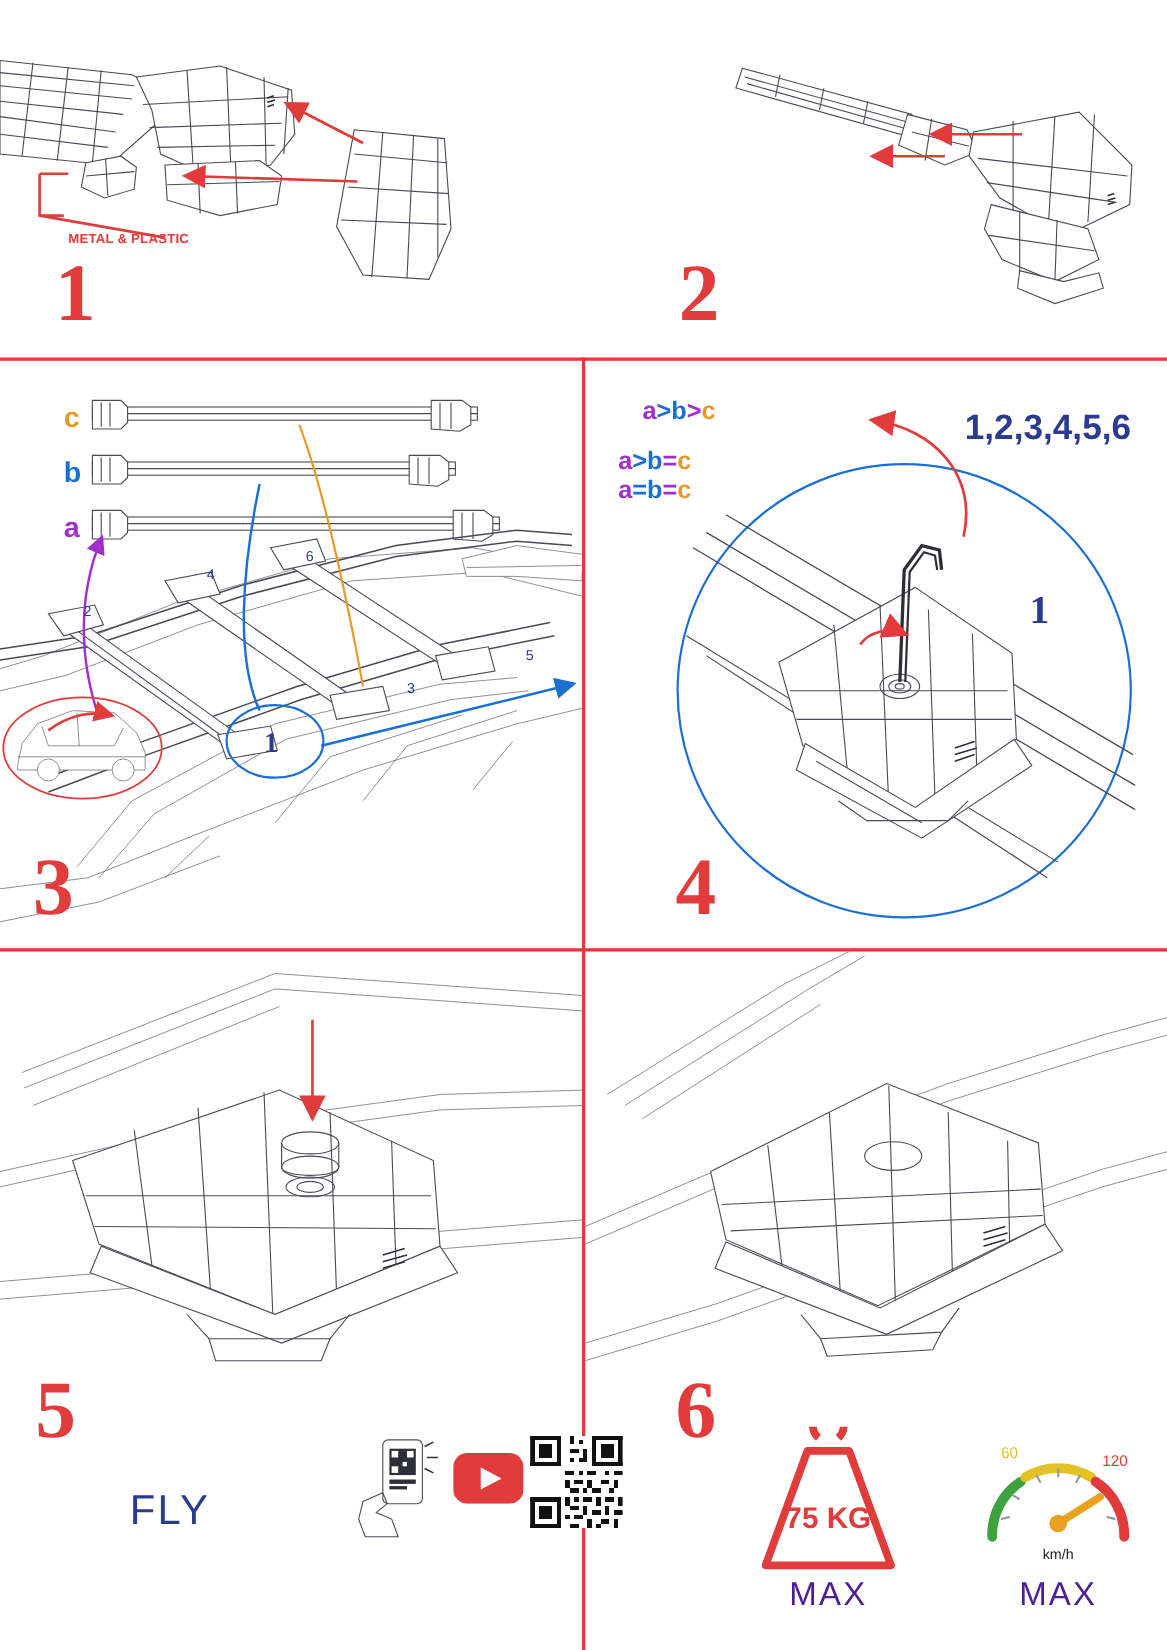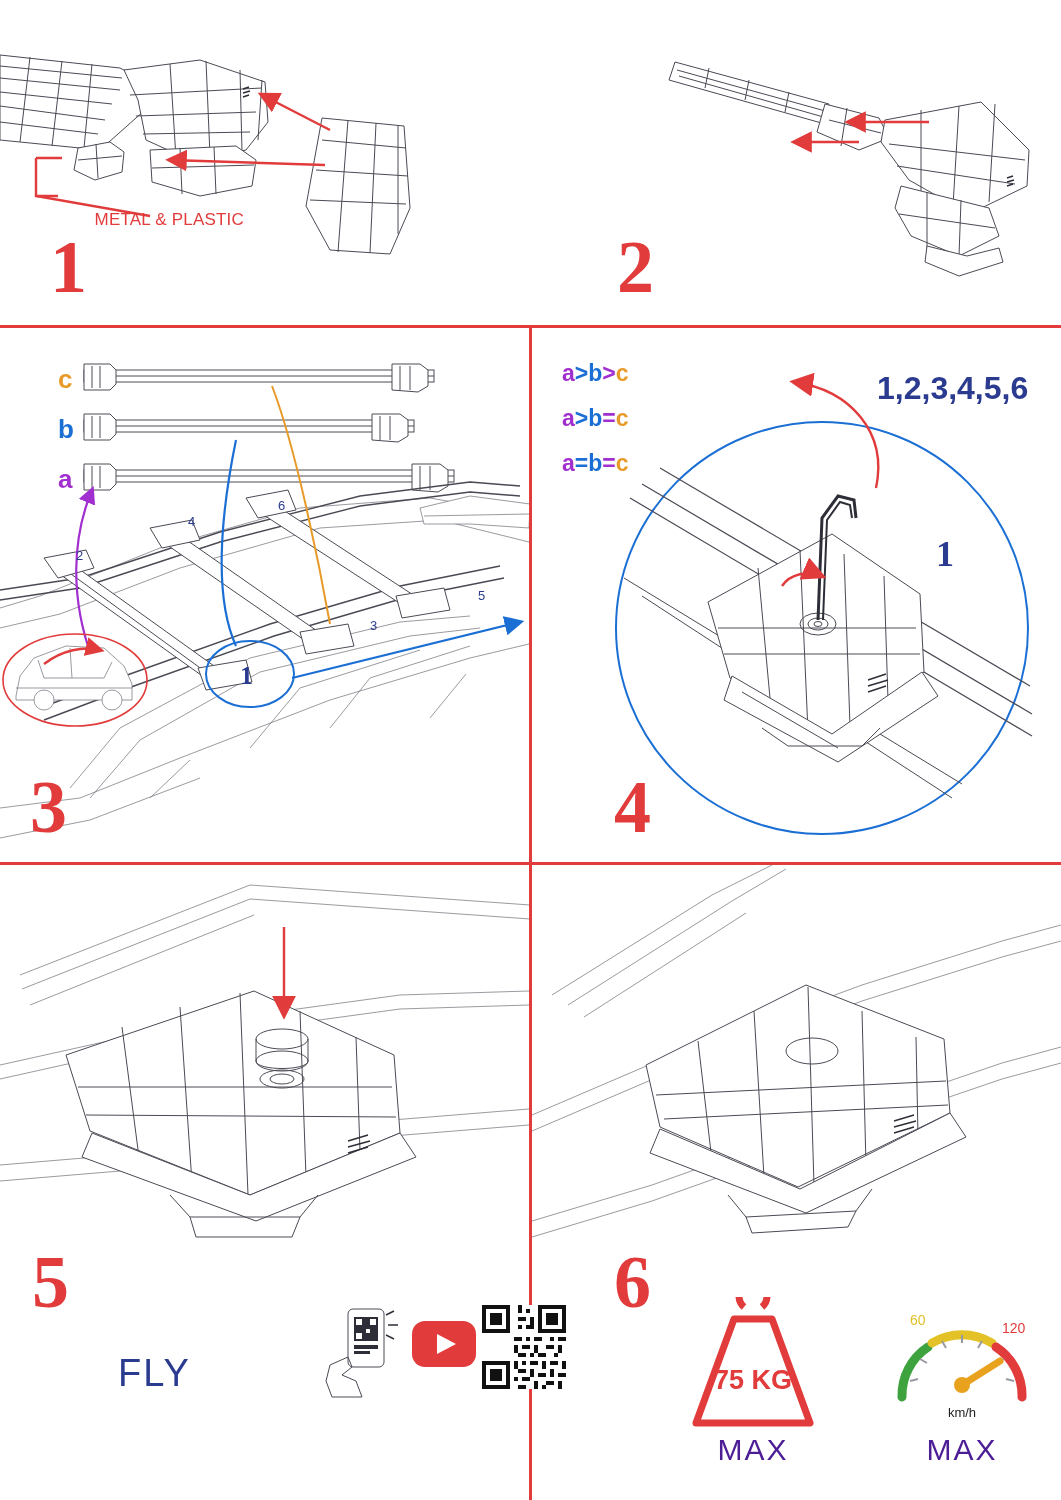--- a/index.html
+++ b/index.html
@@ -48,23 +48,22 @@
     font-size:32px;
     color:#2b3b8f;
   }
   .callout{
     font-family:"Liberation Serif", serif;
     font-weight:700;
     font-size:36px;
     color:#2b3b8f;
   }
   .metal-title{
-    color:#e23b3b;font-weight:400;font-size:17px;letter-spacing:0.2px;
-    font-family:"Liberation Sans", sans-serif;
-    text-align:right;
+    color:#e23b3b;font-weight:700;font-size:12px;letter-spacing:0.2px;
+    font-family:"Liberation Sans", sans-serif;
   }
   .metal-list{
     color:#2b3b8f;font-weight:700;font-size:11px;line-height:11.5px;
     font-family:"Liberation Sans", sans-serif;
     text-align:right;
   }
   .brandFLY{
     font-family:"Liberation Sans", sans-serif;
     font-weight:400;
     font-size:38px;
@@ -327,24 +326,24 @@
     </svg>
 
     <div class="abc-label c-c" style="position:absolute;left:58px;top:36px;">c</div>
     <div class="abc-label c-b" style="position:absolute;left:58px;top:86px;">b</div>
     <div class="abc-label c-a" style="position:absolute;left:58px;top:136px;">a</div>
 
     <div class="stepnum" style="position:absolute;left:30px;top:450px;">3</div>
   </div>
 
   <div style="position:absolute;left:562px;top:360px;">
-    <div class="ratio-line" style="margin-bottom:18px;">
+    <div class="ratio-line" style="margin-bottom:18px;margin-left:22px;">
       <span class="c-a">a</span><span class="c-b">&gt;</span><span class="c-b">b</span><span class="c-a">&gt;</span><span class="c-c">c</span>
     </div>
-    <div class="ratio-line" style="margin-bottom:18px;">
+    <div class="ratio-line" style="margin-bottom:0;">
       <span class="c-a">a</span><span class="c-b">&gt;</span><span class="c-b">b</span><span class="c-a">=</span><span class="c-c">c</span>
     </div>
     <div class="ratio-line">
       <span class="c-a">a</span><span class="c-b">=</span><span class="c-b">b</span><span class="c-a">=</span><span class="c-c">c</span>
     </div>
   </div>
 
   <div class="panel" style="left:532px;top:328px;width:633px;height:534px;">
     <svg width="529" height="534" viewBox="0 0 529 534">
       <defs>

